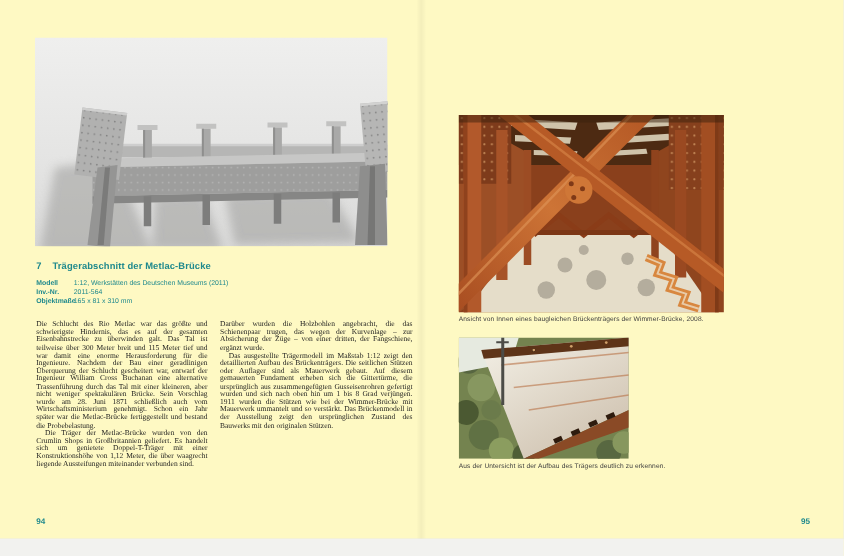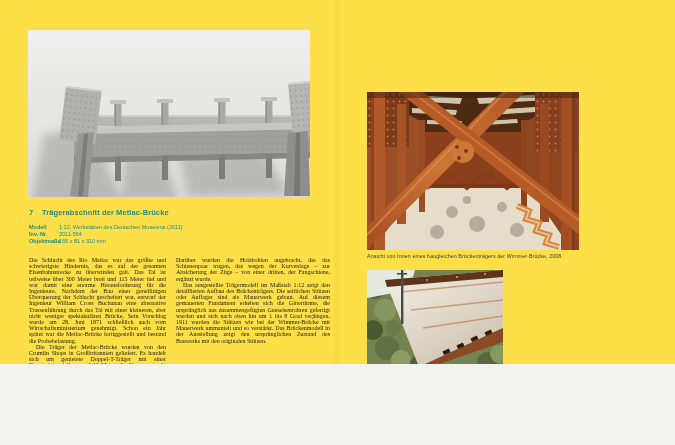--- a/index.html
+++ b/index.html
@@ -1,18 +1,18 @@
 <!DOCTYPE html>
 <html><head>
 <meta charset="utf-8">
 <style>
   html,body{margin:0;padding:0;background:#f2f2ef;}
   .spread{
-    position:relative;width:675px;height:364px;margin:0 auto;
-    background:#fde047;outline:1px solid #e2e2df;overflow:hidden;
+    position:relative;width:675px;height:431px;margin:0 auto;
+    background:#fef9c3;outline:1px solid #e2e2df;overflow:hidden;
     font-family:"Liberation Sans",sans-serif;
   }
   .gutter{position:absolute;left:333px;top:0;width:8px;height:445px;
     background:linear-gradient(to right,rgba(0,0,0,0),rgba(0,0,0,0.045),rgba(0,0,0,0));}
   figure{margin:0;padding:0;}
   .model-photo{position:absolute;left:28px;top:30px;width:282px;height:167px;}
   .model-photo svg{display:block;width:100%;height:100%;}
   .heading{position:absolute;left:29px;top:208px;width:300px;margin:0;
     font-size:7.5px;font-weight:bold;color:#1f898d;letter-spacing:0.1px;}
   .heading .num{display:inline-block;width:13px;}

